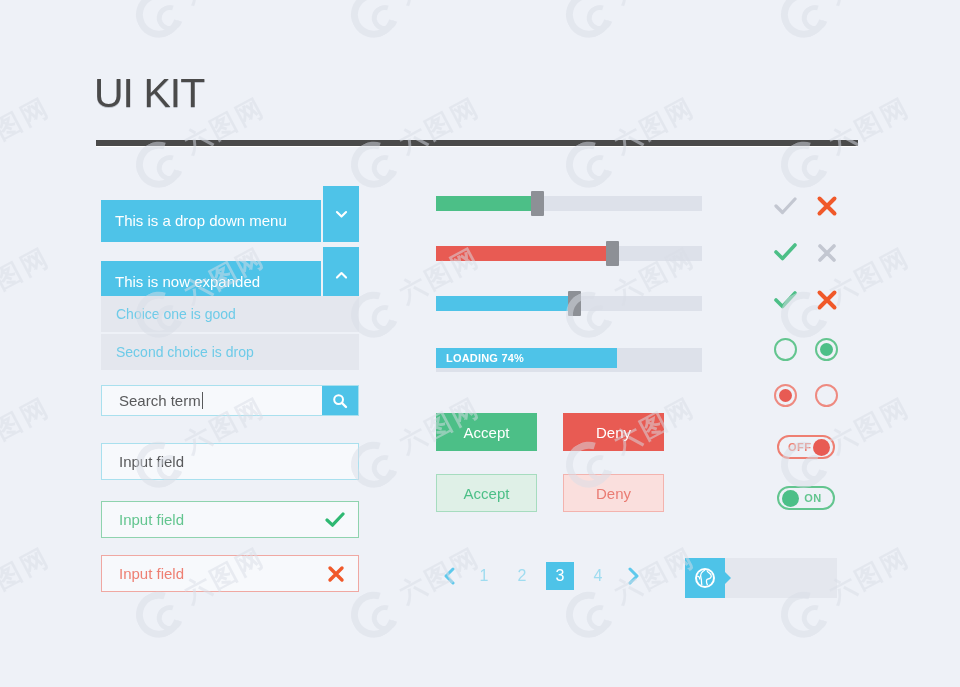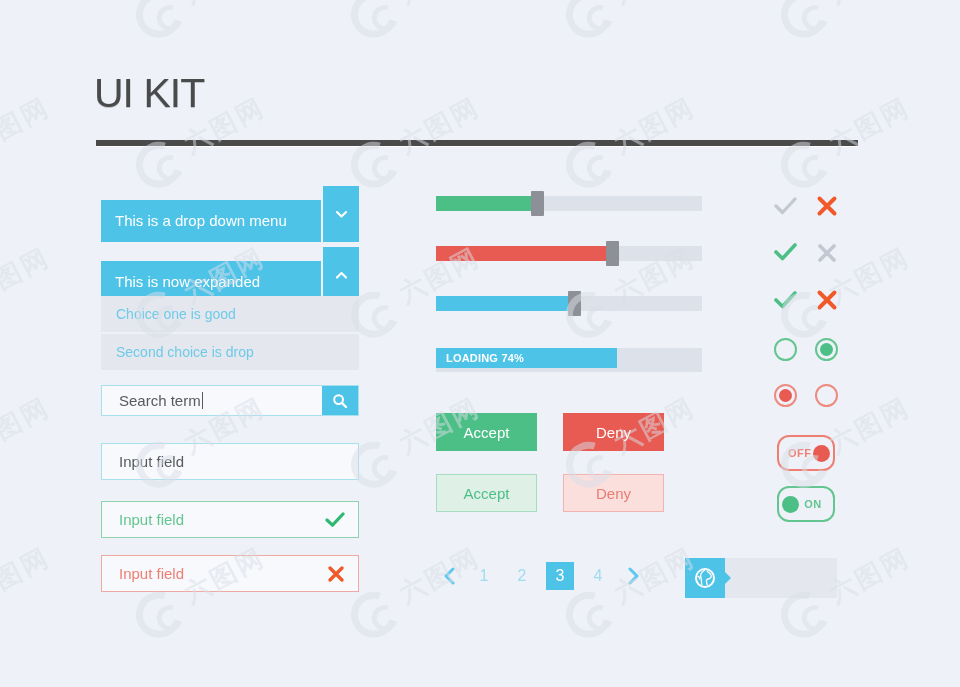--- a/index.html
+++ b/index.html
@@ -304,21 +304,21 @@
     border: 2px solid;
     display: flex;
     align-items: center;
     justify-content: center;
   }
   .radio-dot { width: 13px; height: 13px; border-radius: 50%; }
 
   .toggle {
     position: absolute;
     width: 58px;
-    height: 36px;
+    height: 24px;
     border-radius: 12px;
     border: 2px solid;
     display: flex;
     align-items: center;
     font-size: 11px;
     font-weight: bold;
     letter-spacing: 0.5px;
   }
   .toggle-knob { width: 17px; height: 17px; border-radius: 50%; }
   #toggle-off { left: 777px; top: 435px; border-color: #ee7f72; flex-direction: row; }

